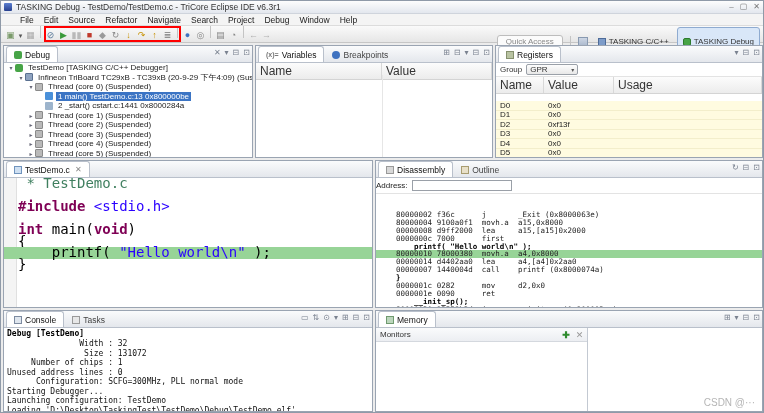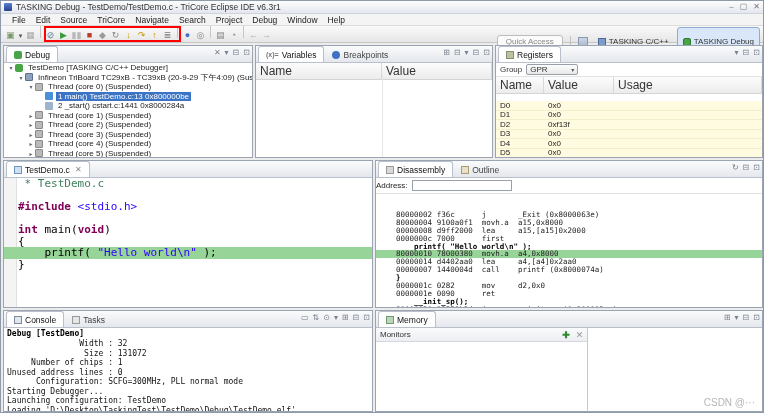--- a/index.html
+++ b/index.html
@@ -16,21 +16,21 @@
   
   .titlebar { position:absolute; left:0; top:0; width:100%; height:13px;
     background:linear-gradient(#fdfdfd,#e3e7ee); border-bottom:1px solid #cfd4dc;
     display:flex; align-items:center; padding:0 3px; }
   .app-icon { width:8px; height:8px; background:linear-gradient(#5b7fd0,#27408f); border-radius:1px; margin-right:4px; flex:0 0 auto; }
   .title-text { font-size:8.5px; color:#333; white-space:nowrap; overflow:hidden; }
   .win-controls { margin-left:auto; display:flex; gap:6px; color:#777; font-size:8px; }
   .win-controls span { cursor:default; line-height:8px; }
 
   .menubar { position:absolute; left:0; top:13px; width:100%; height:12px; background:#f4f4f4;
-    border-bottom:1px solid #dcdcdc; display:flex; align-items:center; padding-left:6px; }
+    border-bottom:1px solid #dcdcdc; display:flex; align-items:center; padding-left:14px; }
   .menu-item { padding:0 5px; font-size:8.5px; color:#222; cursor:default; }
 
   .toolbar { position:absolute; left:0; top:25px; width:100%; height:17px;
     background:linear-gradient(#fafafa,#e6e6e6); border-bottom:1px solid #c6c6c6;
     display:flex; align-items:center; padding-left:3px; }
   .tb-icon { display:inline-block; width:13px; text-align:center; font-size:9px; line-height:14px; cursor:default; }
   .tb-icon.caret { width:7px; font-size:7px; color:#555; }
   .tb-sep { display:inline-block; width:1px; height:12px; background:#c4c4c4; margin:0 3px; }
   .annotation-box { position:absolute; left:43px; top:0; width:137px; height:16px;
     border:2px solid #ff0000; pointer-events:none; z-index:9; }
@@ -103,21 +103,21 @@
   .group-select { display:flex; align-items:center; justify-content:space-between; width:52px; height:11px;
     border:1px solid #9aa0a8; border-radius:2px; background:linear-gradient(#fdfdfd,#e8e8e8);
     padding:0 3px; font-size:8px; cursor:pointer; }
   .reg-col-name { width:48px; } .reg-col-value { width:70px; } .reg-col-usage { flex:1; }
   .reg-rows { position:absolute; left:0; right:0; top:38px; bottom:0; background:#fffbe0; overflow:hidden; }
   .reg-row { display:flex; height:9.5px; font-size:8px; align-items:center; border-bottom:1px solid #f3eecb; }
   .reg-row span { padding:0 4px; white-space:nowrap; }
   .reg-row .rn { width:48px; } .reg-row .rv { width:70px; } .reg-row .ru { flex:1; }
 
   
-  .editor-body { position:absolute; inset:17px 0 0 0; background:#fff; font-family:"DejaVu Sans Mono", monospace; font-size:11px; }
+  .editor-body { position:absolute; inset:17px 0 0 0; background:#fff; font-family:"DejaVu Sans Mono", monospace; font-size:14px; }
   .editor-gutter-col { position:absolute; left:0; top:0; bottom:0; width:13px; background:#f4f4f4; border-right:1px solid #e0e0e0; }
   .editor-lines { position:absolute; left:14px; right:0; top:0; bottom:0; }
   .ed-line { position:relative; height:11.5px; line-height:11.5px; white-space:pre; }
   .ed-line.ed-hl { background:#97d497; margin-left:-14px; padding-left:14px; }
   .tk-comment { color:#3f7f5f; } .tk-keyword { color:#7f0055; font-weight:bold; }
   .tk-directive { color:#7f0055; font-weight:bold; } .tk-string { color:#2a00ff; } .tk-plain { color:#000; }
 
   
   .addr-bar { display:flex; align-items:center; gap:4px; height:16px; padding:0 0;
     background:#fff; border-bottom:1px solid #e3e3e3; font-size:8px; }
@@ -156,21 +156,21 @@
       <span>–</span>
       <span>▢</span>
       <span>✕</span>
     </span>
   </div>
 
   <div class="menubar">
       <span class="menu-item">File</span>
       <span class="menu-item">Edit</span>
       <span class="menu-item">Source</span>
-      <span class="menu-item">TriCore</span>
+      <span class="menu-item">Refactor</span>
       <span class="menu-item">Navigate</span>
       <span class="menu-item">Search</span>
       <span class="menu-item">Project</span>
       <span class="menu-item">Debug</span>
       <span class="menu-item">Window</span>
       <span class="menu-item">Help</span>
     </div>
 
   <div class="toolbar">
     <span><span class="tb-icon" style="color: rgb(122, 154, 106);">▣</span><span class="tb-icon caret" style="color: rgb(85, 85, 85);">▾</span><span class="tb-icon" style="color: rgb(170, 170, 170);">▦</span><span class="tb-sep"></span><span class="tb-icon" style="color: rgb(90, 122, 154);">⊘</span><span class="tb-icon" style="color: rgb(58, 154, 58);">▶</span><span class="tb-icon" style="color: rgb(185, 185, 185);">▮▮</span><span class="tb-icon" style="color: rgb(192, 57, 43);">■</span><span class="tb-icon" style="color: rgb(154, 154, 154);">◆</span><span class="tb-icon" style="color: rgb(136, 136, 136);">↻</span><span class="tb-icon" style="color: rgb(199, 145, 0);">↓</span><span class="tb-icon" style="color: rgb(199, 145, 0);">↷</span><span class="tb-icon" style="color: rgb(199, 145, 0);">↑</span><span class="tb-icon" style="color: rgb(119, 119, 119);">≣</span><span class="tb-sep"></span><span class="tb-icon" style="color: rgb(63, 114, 192);">●</span><span class="tb-icon" style="color: rgb(136, 136, 136);">◎</span><span class="tb-sep"></span><span class="tb-icon" style="color: rgb(136, 136, 136);">▤</span><span class="tb-icon" style="color: rgb(136, 136, 136);">◔</span><span class="tb-sep"></span><span class="tb-icon" style="color: rgb(176, 176, 176);">←</span><span class="tb-icon" style="color: rgb(176, 176, 176);">→</span></span>

